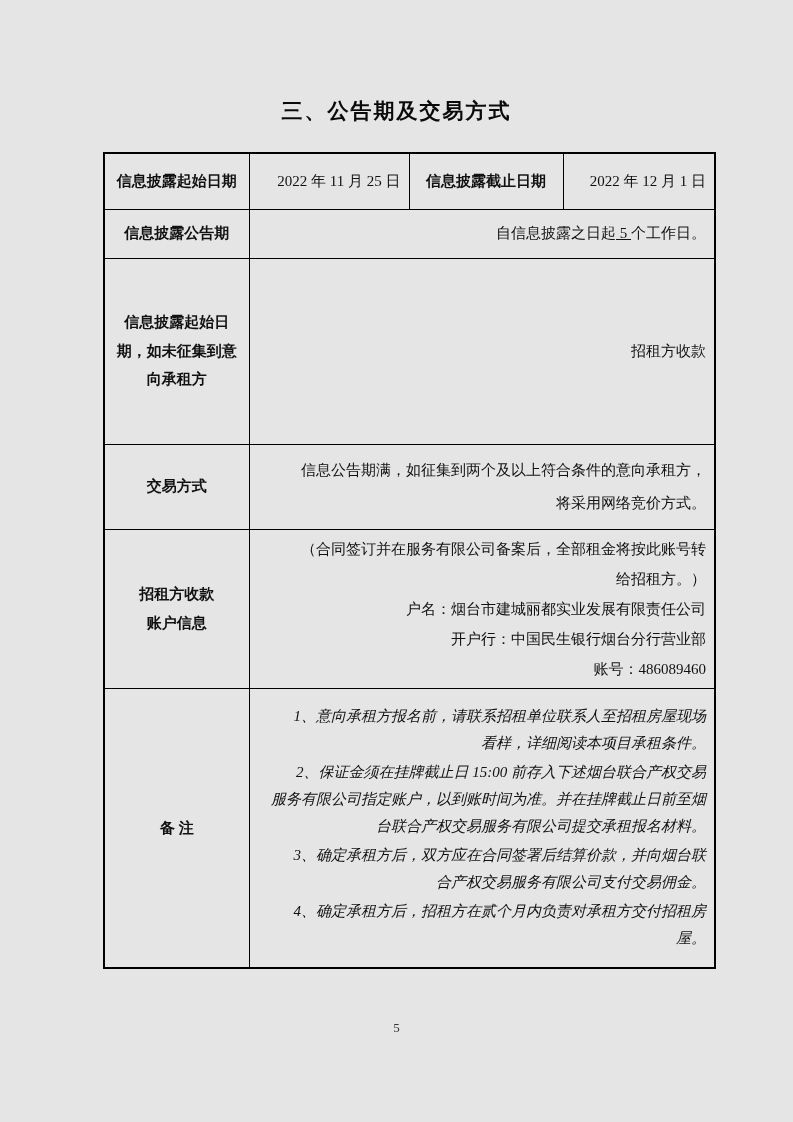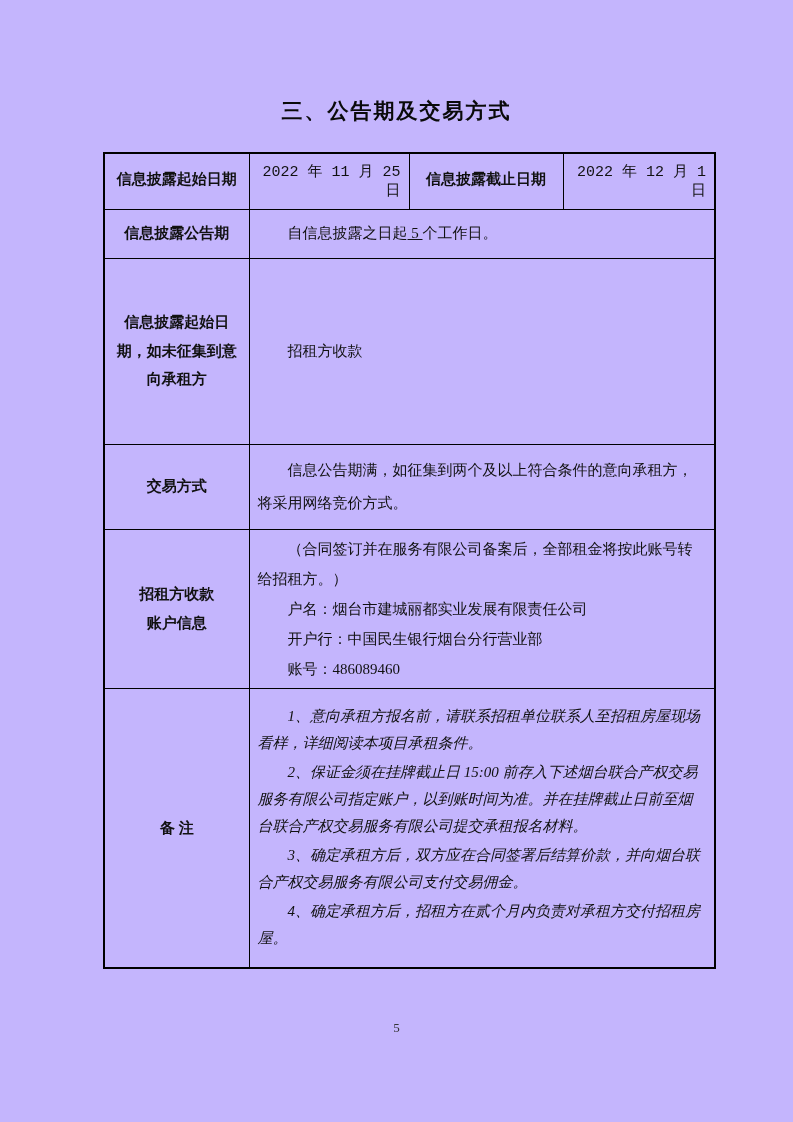--- a/index.html
+++ b/index.html
@@ -4,21 +4,21 @@
 <style>
   html, body {
     margin: 0;
     padding: 0;
     background: #ffffff;
   }
   .page {
     position: relative;
     width: 793px;
     height: 1122px;
-    background: #c4b5fd;
+    background: #e5e5e5;
     font-family: "Liberation Serif", "DejaVu Serif", serif;
     color: #111111;
     overflow: hidden;
   }
   .doc-title {
     position: absolute;
     top: 97px;
     left: 0;
     width: 100%;
     margin: 0;
@@ -48,20 +48,21 @@
     font-weight: bold;
     text-align: center;
     line-height: 1.9;
     padding: 4px 7px;
   }
   td.value-center {
     text-align: right;
   }
   td.content-cell {
     padding: 4px 12px 4px 10px;
+    text-align: right;
   }
   .content-cell p {
     margin: 0;
     text-indent: 2em;
     line-height: 2.0;
   }
   tr.row-announce-period td.content-cell p { line-height: 1.9; }
   tr.row-trade-method td.content-cell p { line-height: 2.2; }
   tr.row-account td.content-cell p { line-height: 2.0; }
   tr.row-remarks td.content-cell p { line-height: 1.8; margin: 2px 0; font-style: italic; }
@@ -87,21 +88,21 @@
   <h1 class="doc-title">三、公告期及交易方式</h1>
 
   <table class="info-table">
     <colgroup>
       <col style="width:145px">
       <col style="width:160px">
       <col style="width:154px">
       <col style="width:152px">
     </colgroup>
     <tbody>
-      <tr class="row-dates" style="height:56px;font-family:Liberation Mono, monospace;">
+      <tr class="row-dates" style="height:56px;">
         <td class="label-cell">信息披露起始日期</td>
         <td class="value-center">2022 年 11 月 25 日</td>
         <td class="label-cell">信息披露截止日期</td>
         <td class="value-center">2022 年 12 月 1 日</td>
       </tr>
 
       <tr class="row-announce-period" style="height:49px;">
         <td class="label-cell">信息披露公告期</td>
         <td class="content-cell" colspan="3">
           <p><span>自信息披露之日起</span><span class="underlined"> 5 </span><span>个工作日。</span></p>

